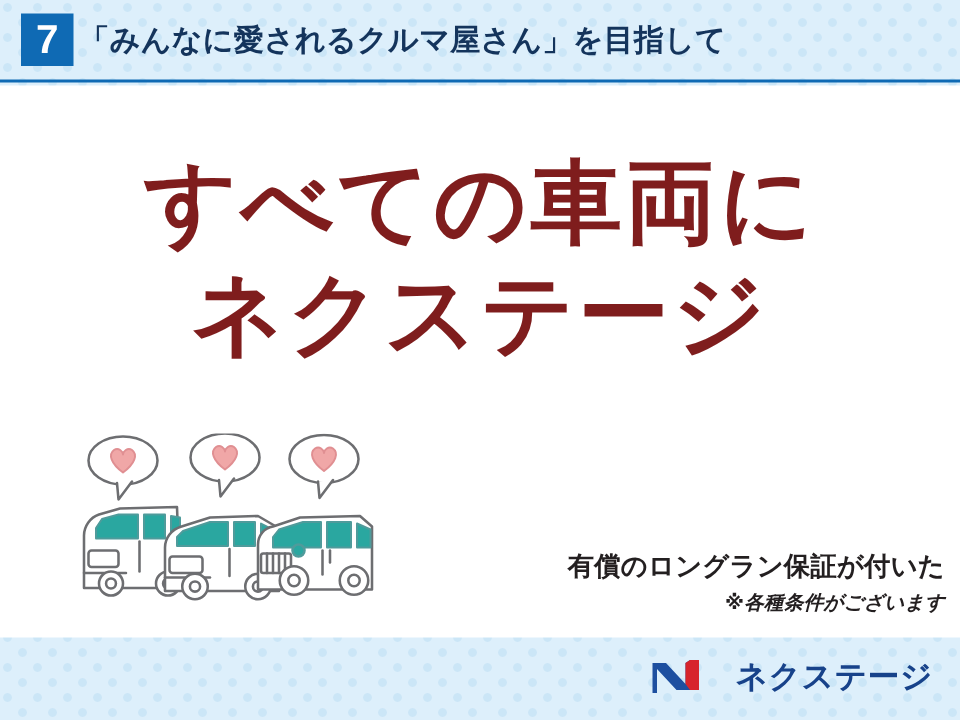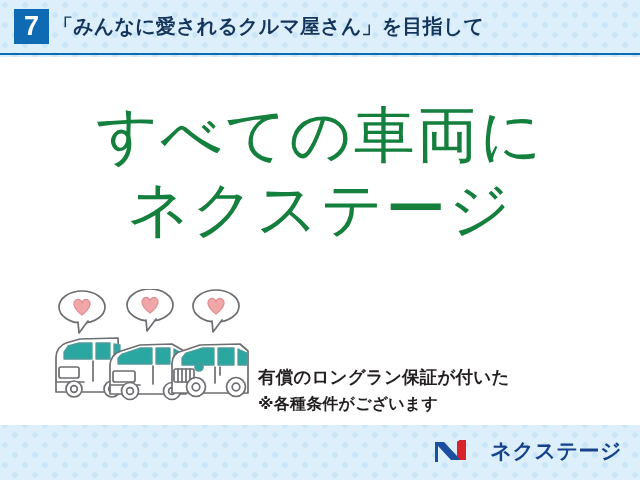--- a/index.html
+++ b/index.html
@@ -71,35 +71,36 @@
     background: #ffffff;
   }
 
   
   .headline {
     position: absolute;
     left: 0;
     top: 44px;
     width: 640px;
     text-align: center;
-    color: #15803d;
-    font-weight: normal;
+    color: #7f1d1d;
+    font-weight: bold;
     line-height: 1.12;
     letter-spacing: 2px;
   }
   .headline .l1 { font-size: 61px; display: block; }
   .headline .l2 { font-size: 61px; display: block; margin-top: 6px; }
 
   
   .lower {
     position: absolute;
     left: 0;
     top: 232px;
     width: 640px;
     height: 132px;
+    text-align: right;
   }
 
   
   .cars {
     position: absolute;
     left: 44px;
     top: 0;
     width: 216px;
     height: 120px;
   }
@@ -110,21 +111,21 @@
     left: 258px;
     top: 74px;
     width: 372px;
     color: #231f20;
     font-size: 17.5px;
     font-weight: bold;
     line-height: 1.62;
     letter-spacing: 0.2px;
     white-space: nowrap;
   }
-  .copy .note { font-size: 16px; }
+  .copy .note { font-size: 13px; font-style: italic; }
 
   
   .footer {
     position: absolute;
     left: 0;
     bottom: 0;
     width: 640px;
     height: 55px;
   }
   .logo {

